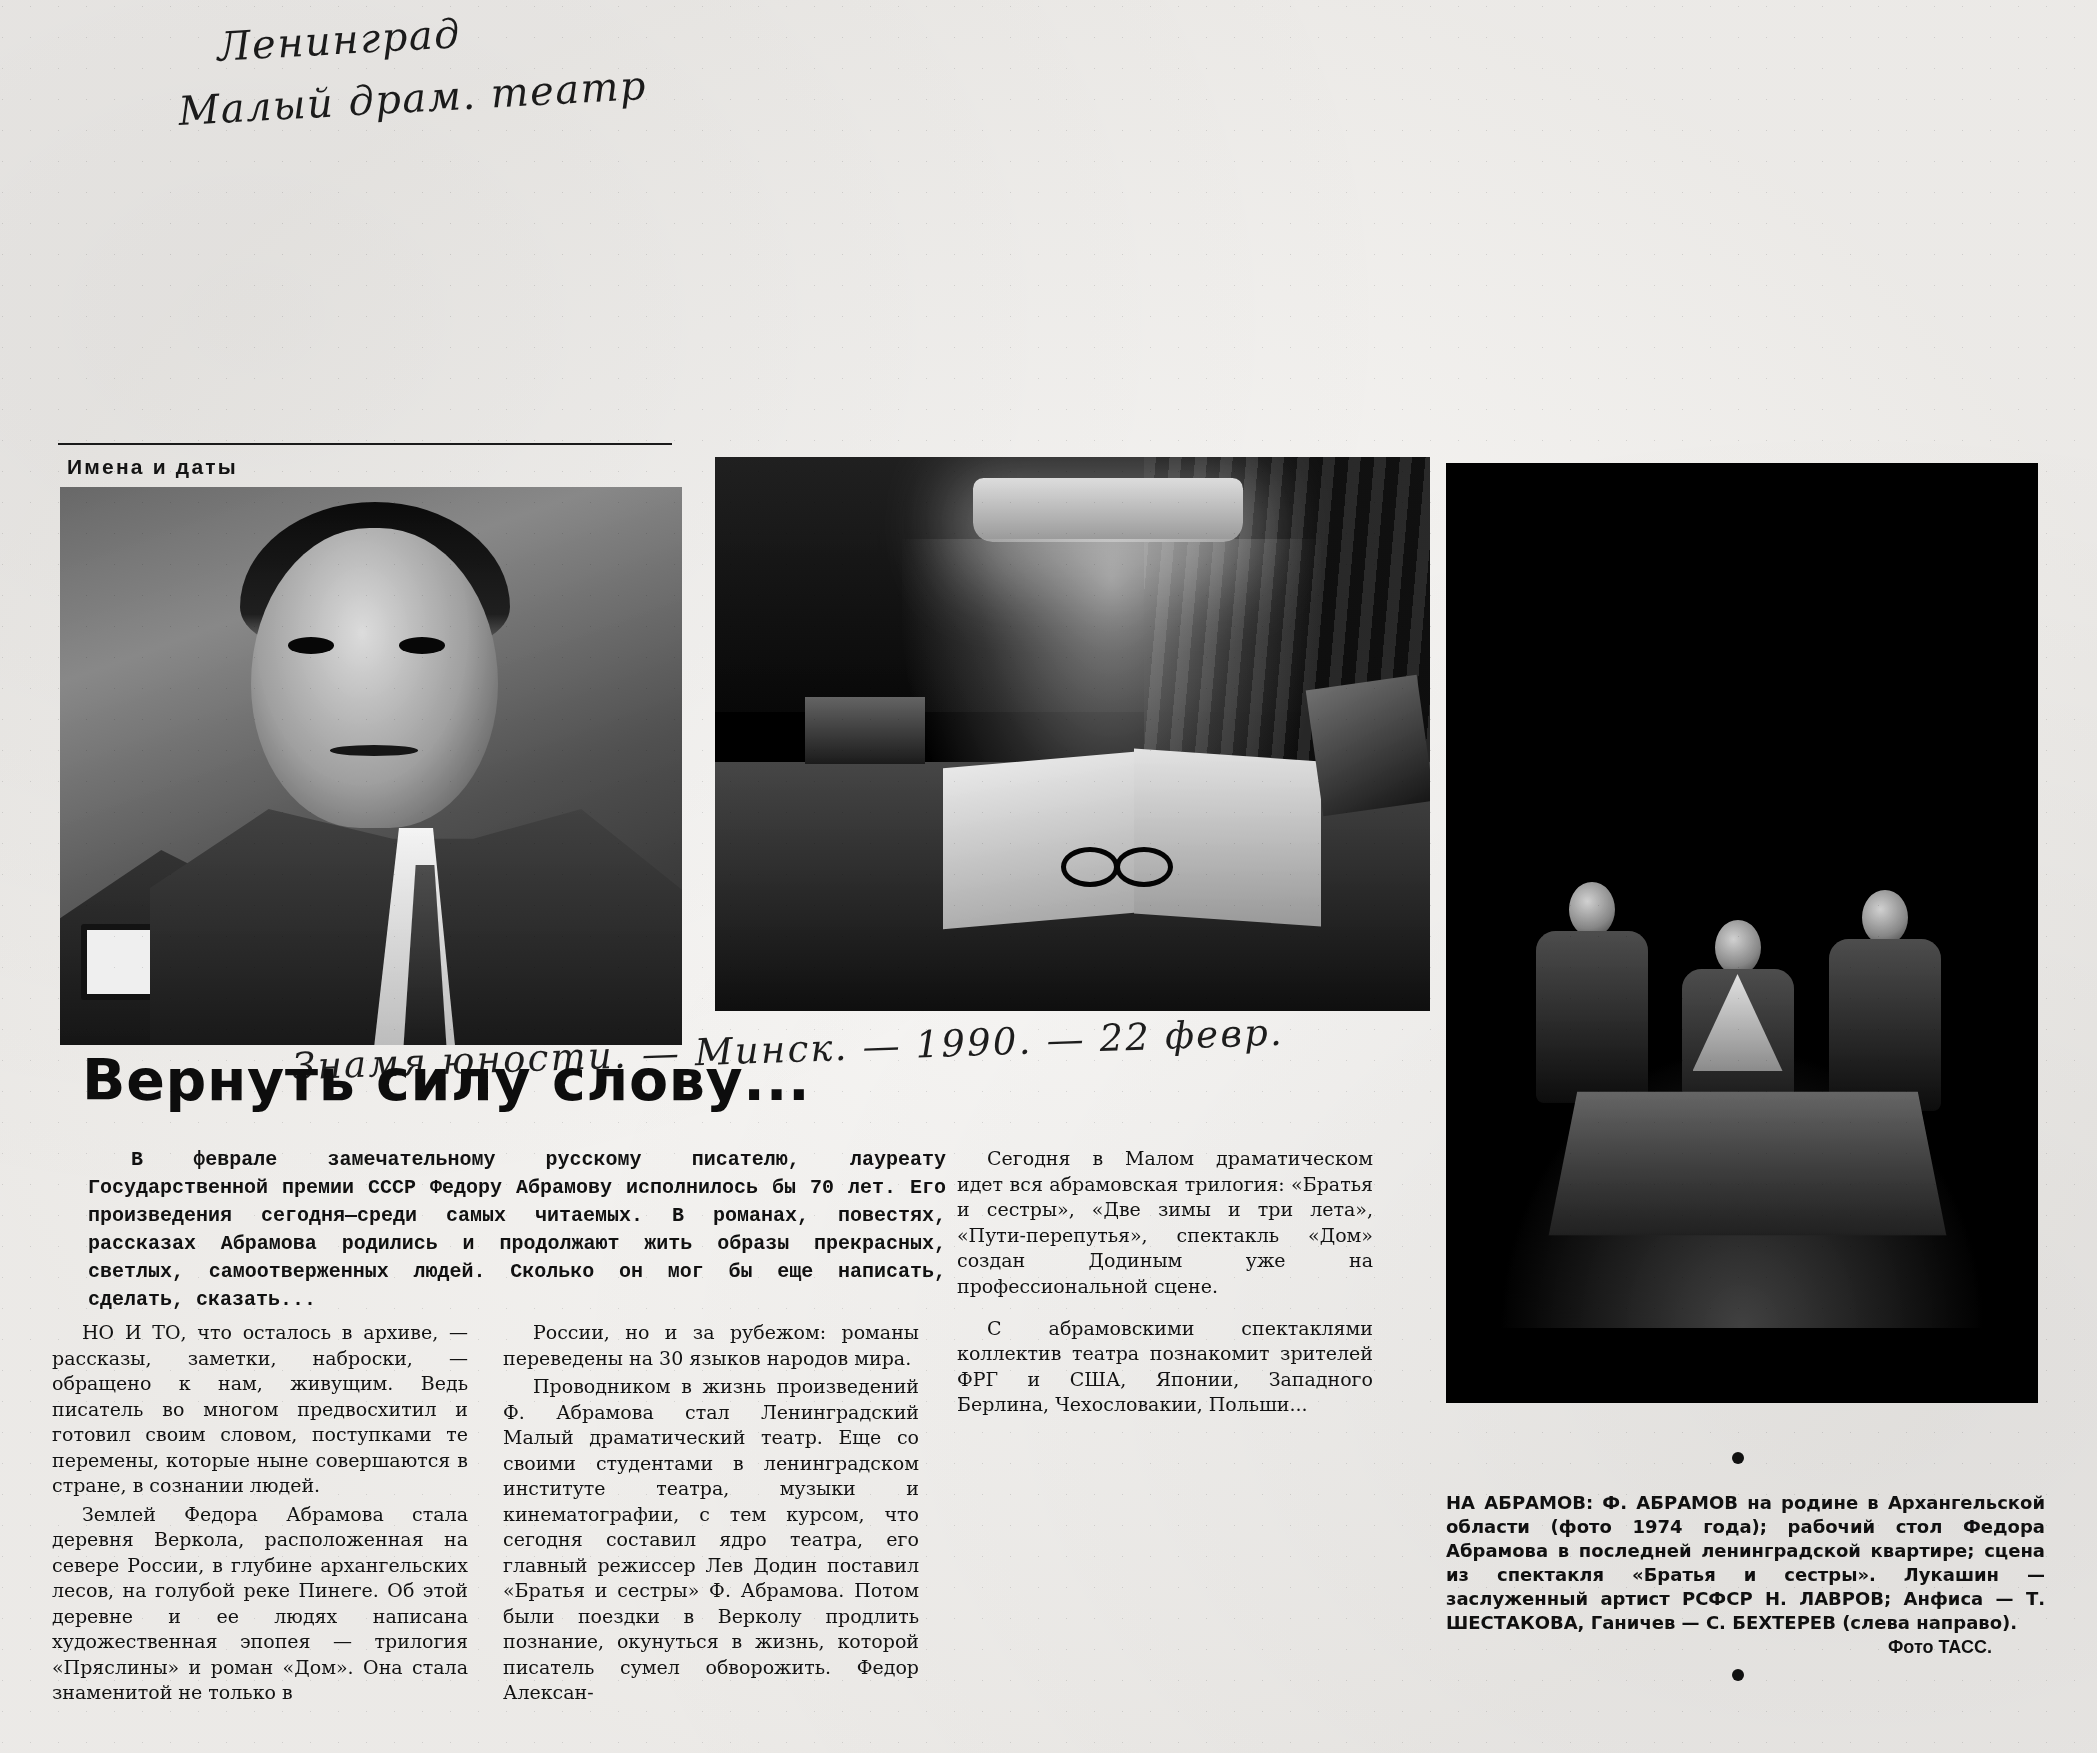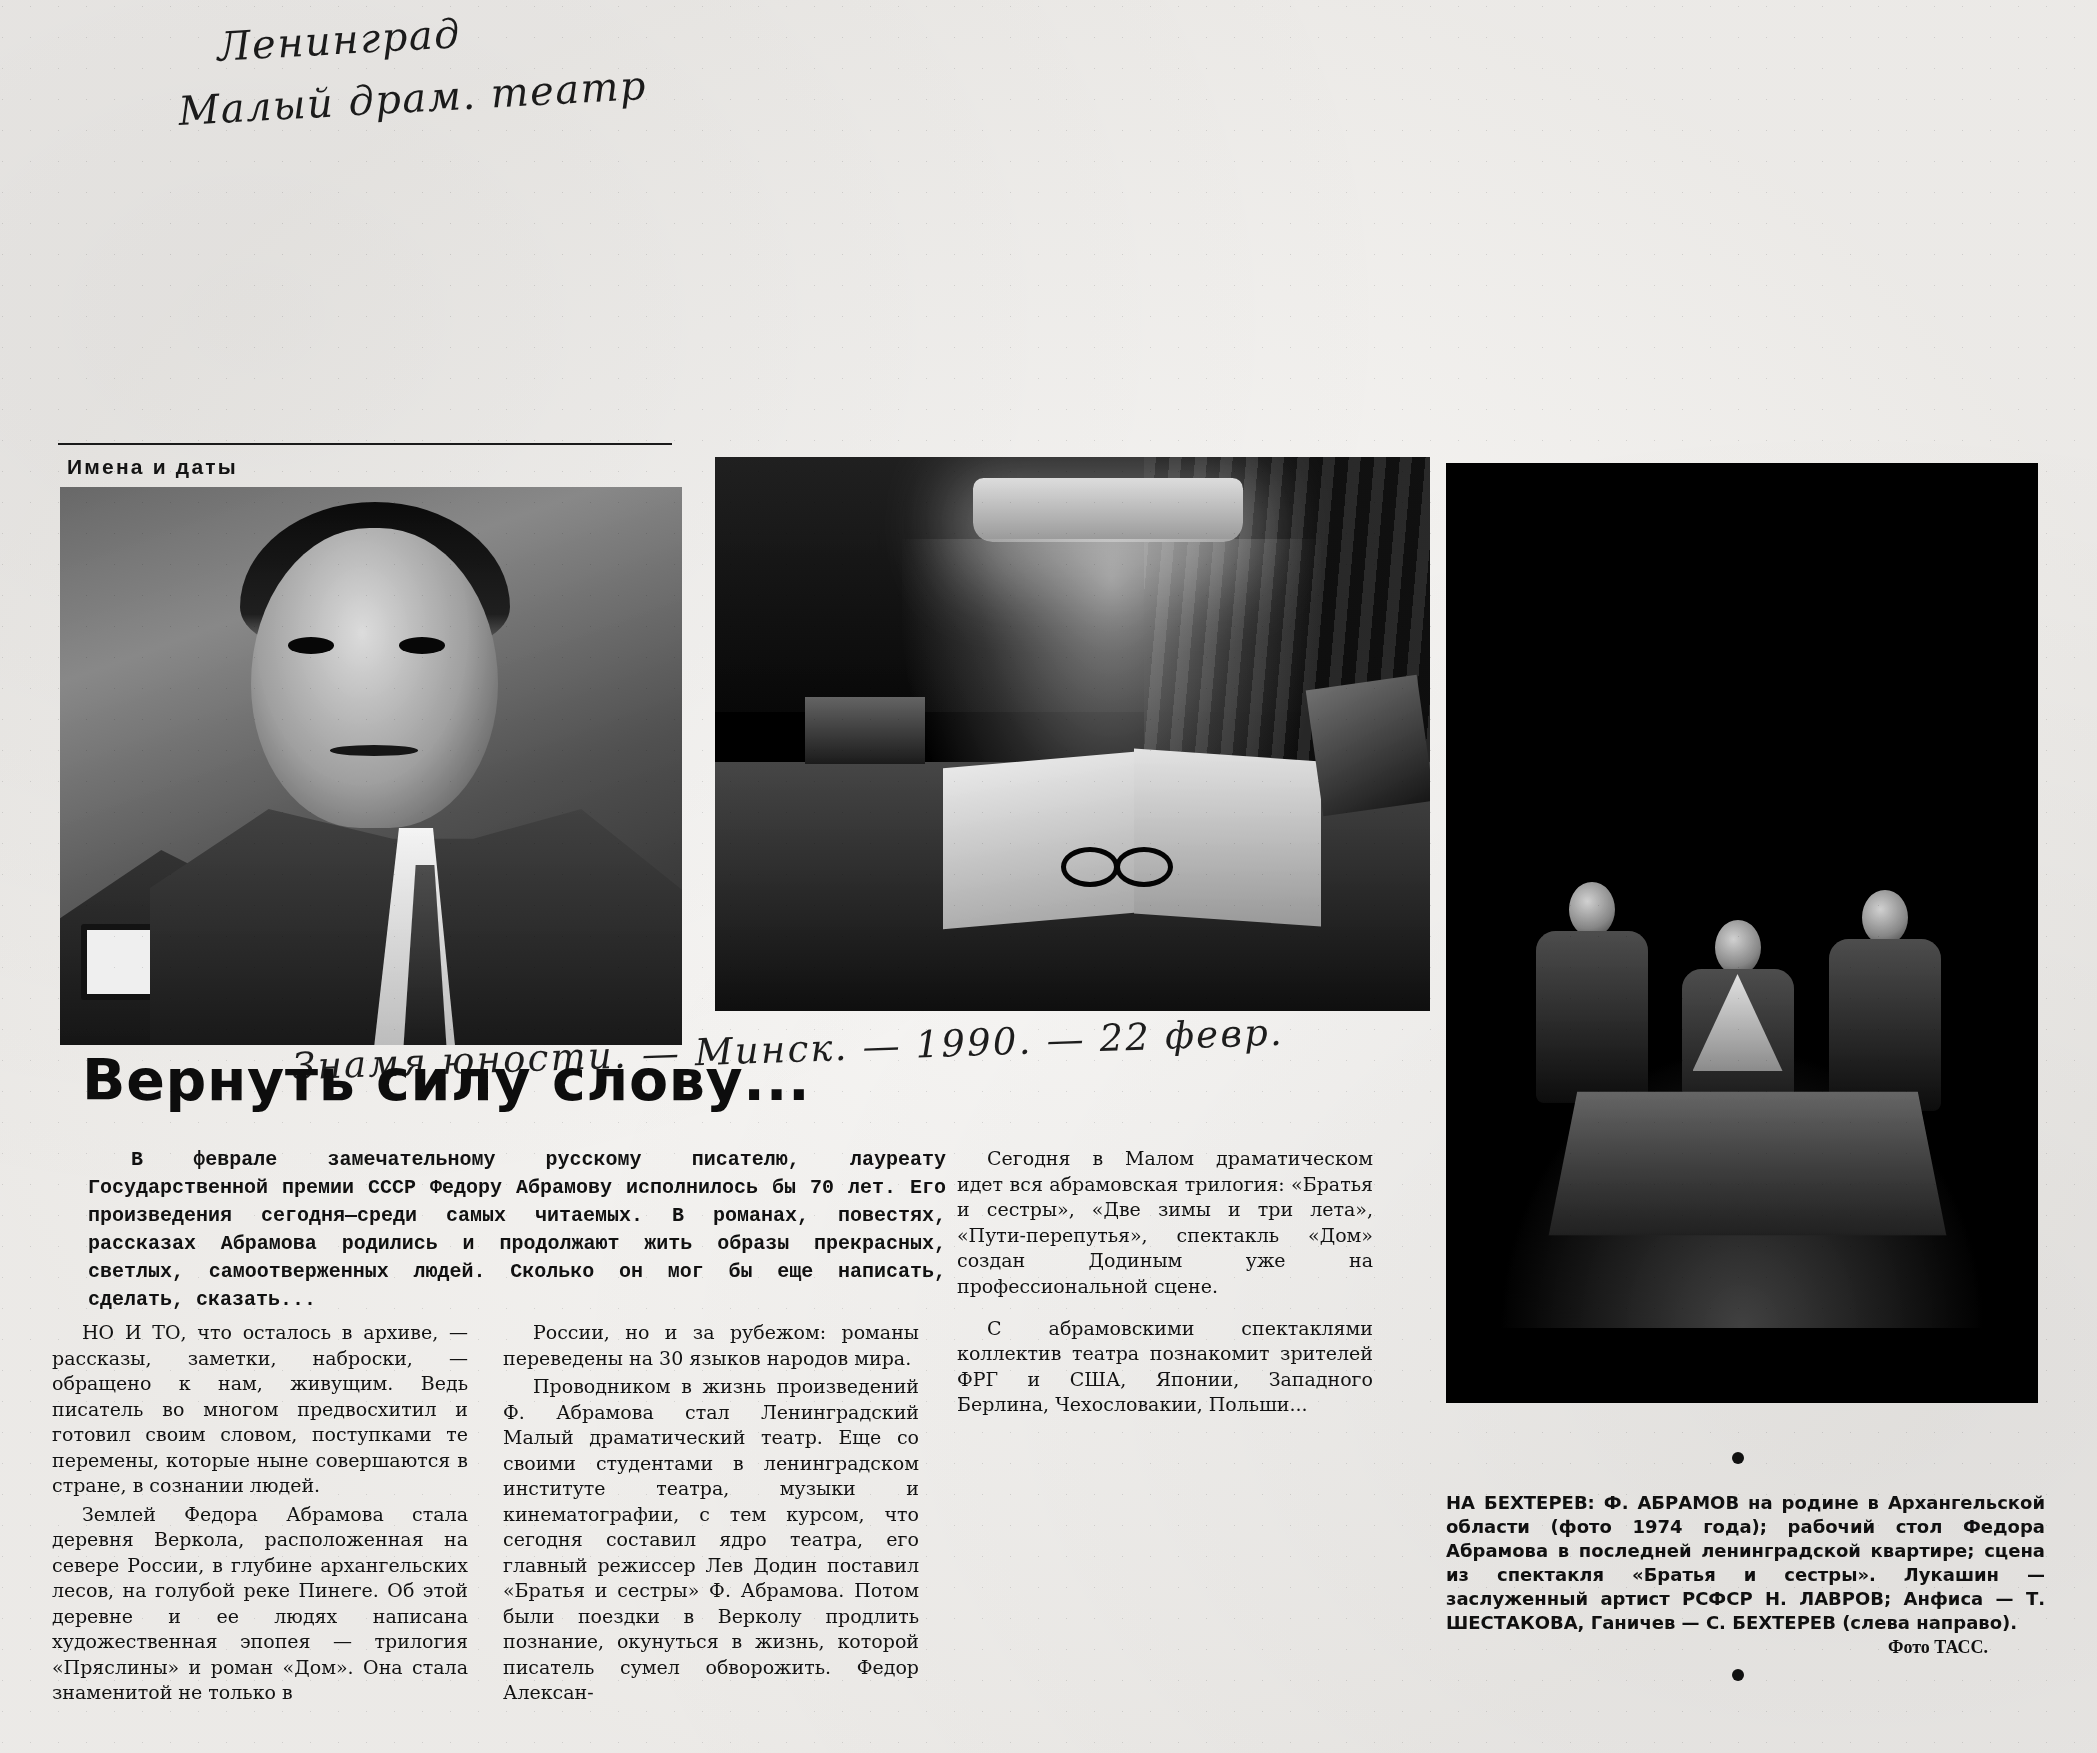--- a/index.html
+++ b/index.html
@@ -287,21 +287,21 @@
     line-height: 24px;
     font-weight: bold;
     color: #101010;
     text-align: justify;
   }
   .caption .lbl { font-weight: bold; }
   .photo-credit {
     position: absolute;
     left: 1888px;
     top: 1637px;
-    font-family: Liberation Serif, serif;
+    font-family: Liberation Sans, sans-serif;
     font-size: 18px;
     font-weight: bold;
     color: #101010;
   }
   .bullet {
     position: absolute;
     width: 12px; height: 12px;
     border-radius: 50%;
     background: #111;
   }
@@ -398,21 +398,21 @@
   </div>
 
   <div class="col" id="col-3">
     <p>Сегодня в Малом драматическом идет вся абрамовская трилогия: «Братья и сестры», «Две зимы и три лета», «Пути-перепутья», спектакль «Дом» создан Додиным уже на профессиональной сцене.</p>
     <p>С абрамовскими спектаклями коллектив театра познакомит зрителей ФРГ и США, Японии, Западного Берлина, Чехословакии, Польши...</p>
   </div>
 
   <div class="bullet" id="bullet-top"></div>
 
   <div class="caption">
-    <span class="lbl">НА БЕХТЕРЕВ:</span><span> Ф. АБРАМОВ на родине в Архангельской области (фото 1974 года); рабочий стол Федора Абрамова в последней ленинградской квартире; сцена из спектакля «Братья и сестры». Лукашин — заслуженный артист РСФСР Н. ЛАВРОВ; Анфиса — Т. ШЕСТАКОВА, Ганичев — С. БЕХТЕРЕВ (слева направо).</span>
+    <span class="lbl">НА АБРАМОВ:</span><span> Ф. АБРАМОВ на родине в Архангельской области (фото 1974 года); рабочий стол Федора Абрамова в последней ленинградской квартире; сцена из спектакля «Братья и сестры». Лукашин — заслуженный артист РСФСР Н. ЛАВРОВ; Анфиса — Т. ШЕСТАКОВА, Ганичев — С. БЕХТЕРЕВ (слева направо).</span>
   </div>
 
   <div class="photo-credit">Фото ТАСС.</div>
 
   <div class="bullet" id="bullet-bottom"></div>
 
   <div class="speckle"></div>
 </div>
 
 

